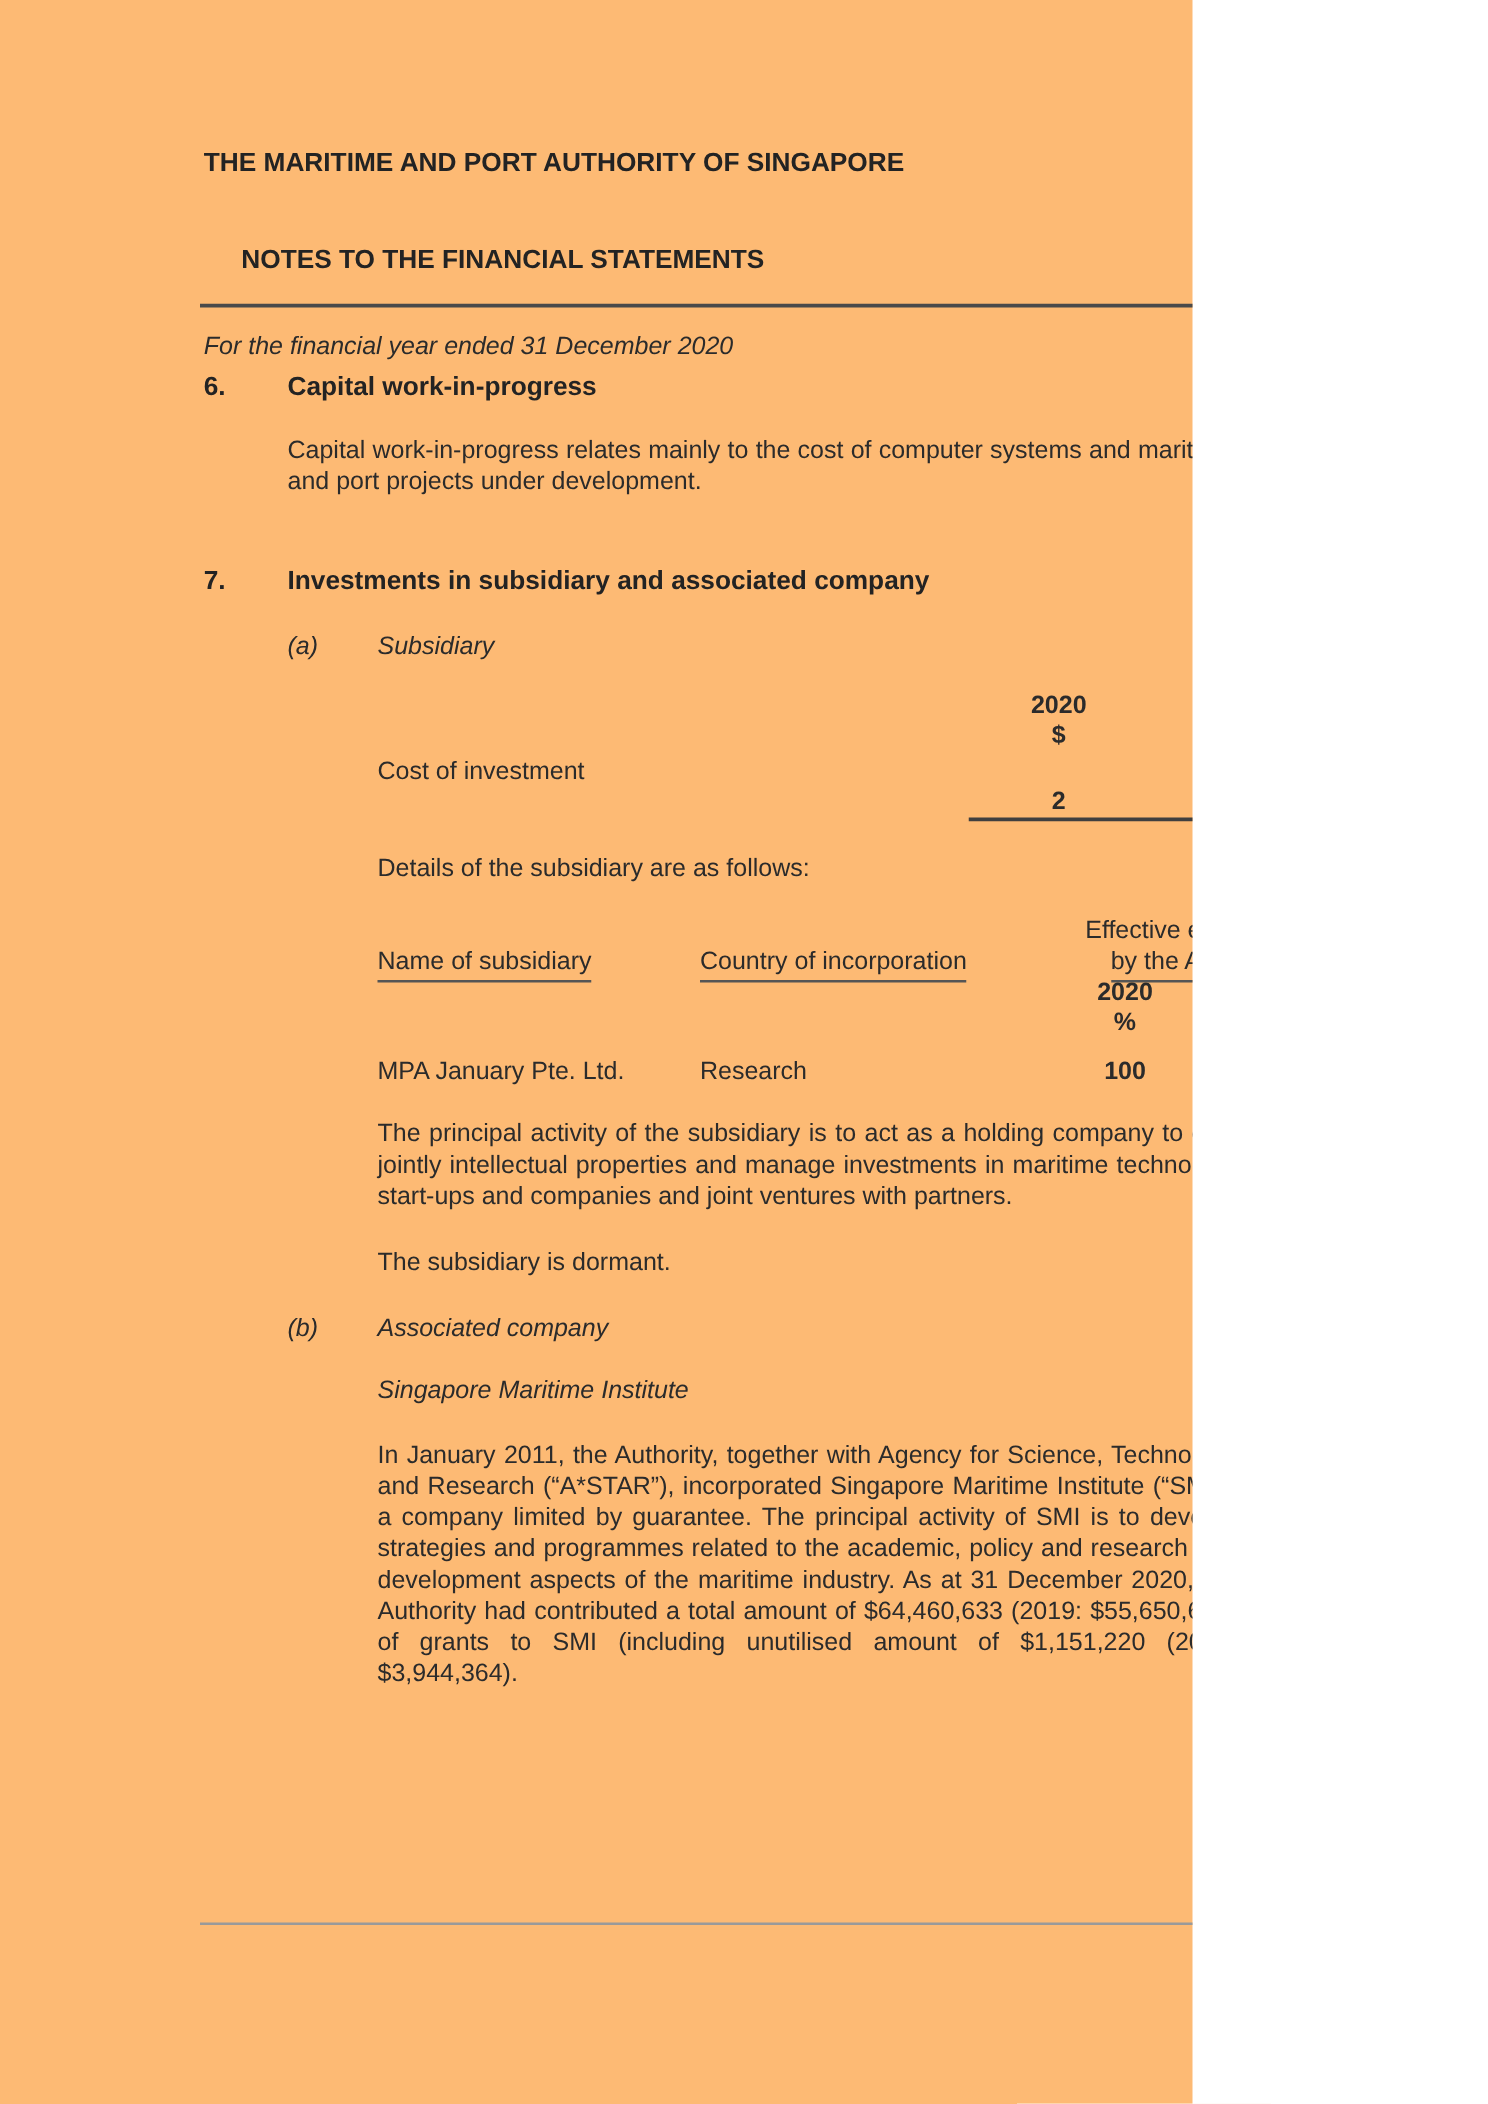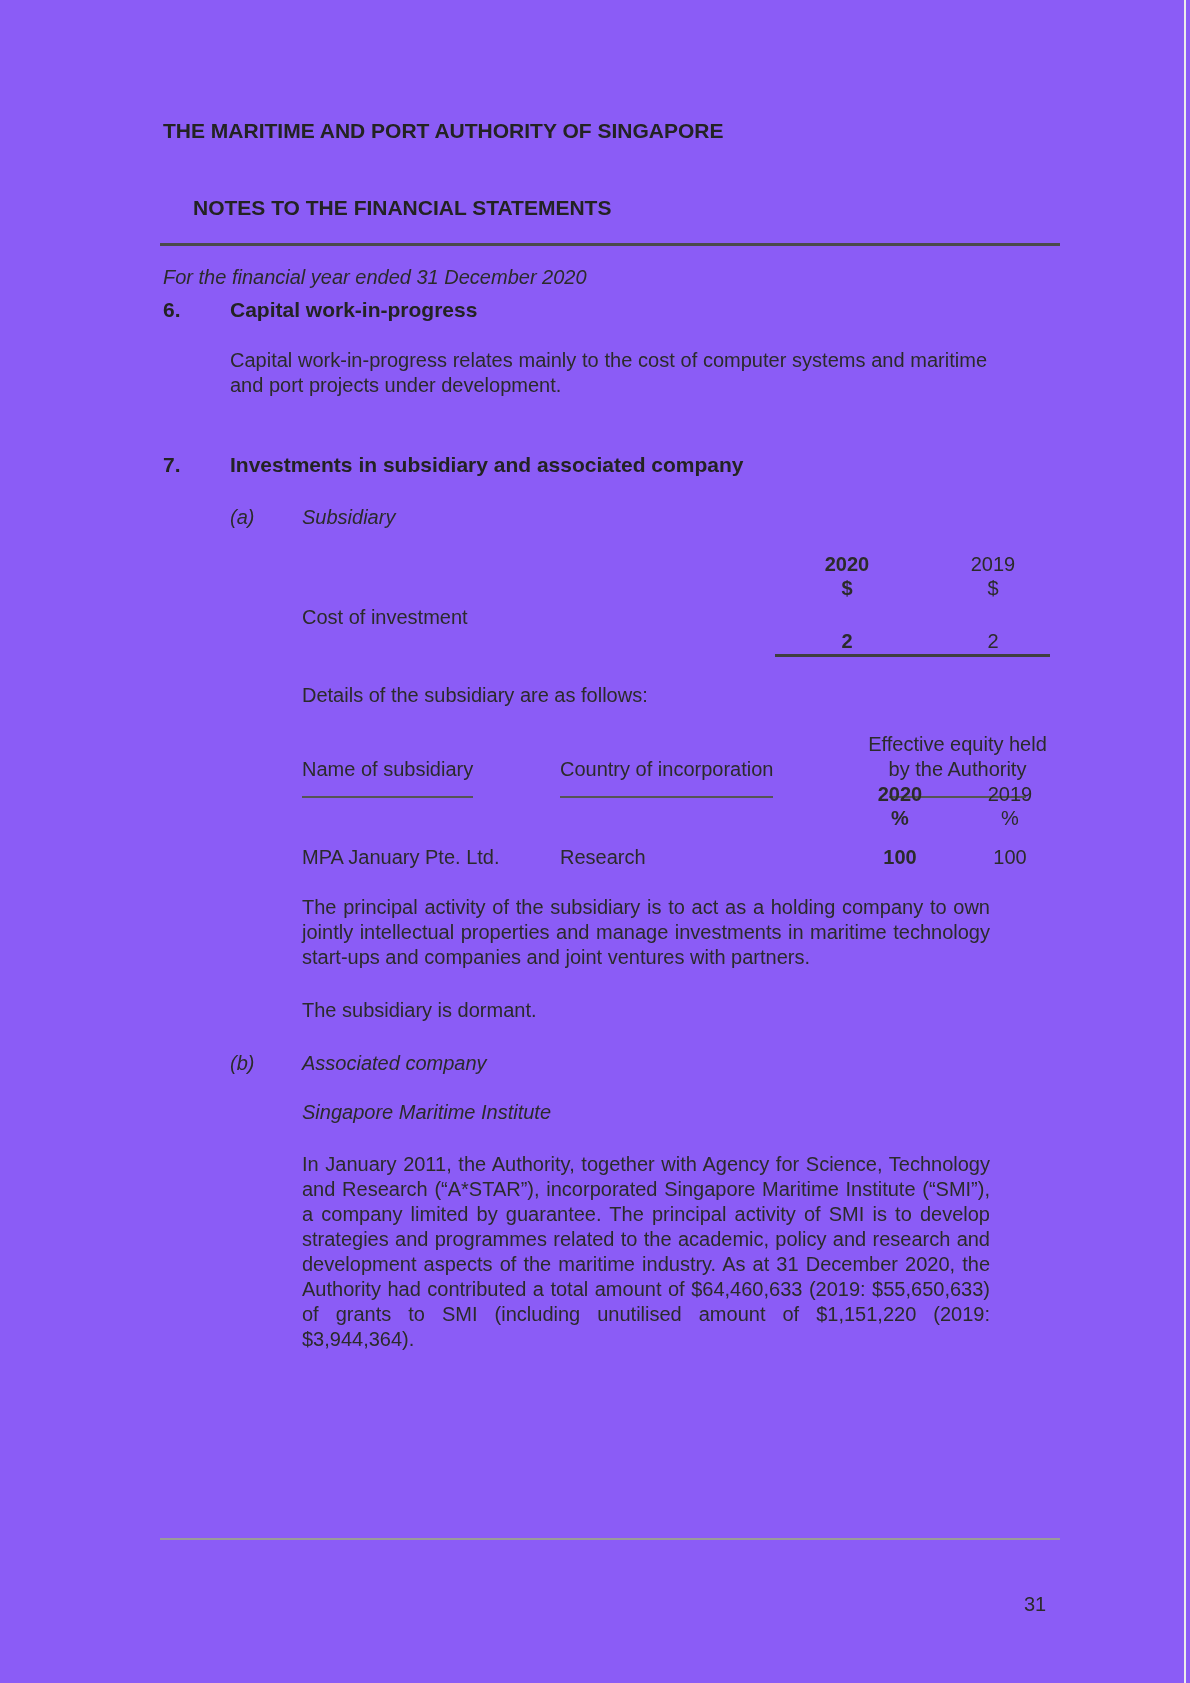--- a/index.html
+++ b/index.html
@@ -1,37 +1,37 @@
 <!DOCTYPE html>
 <html><head>
 <meta charset="utf-8">
 <style>
   html, body { margin: 0; padding: 0; background: #ffffff; }
   .page {
     position: relative;
-    width: 1190px;
+    width: 954px;
     height: 1683px;
-    background: #8b5cf6;
+    background: #fdba74;
     font-family: "Liberation Sans", "DejaVu Sans", sans-serif;
     color: #2b2b2b;
     font-size: 20px;
     line-height: 25px;
     overflow: hidden;
   }
   .abs { position: absolute; }
   .b { font-weight: bold; }
   .i { font-style: italic; }
   .center { text-align: center; }
   .justify { text-align: justify; text-justify: inter-word; }
   .heading { font-size: 21px; color: #232323; }
   .org { font-size: 21px; line-height: 26px; color: #232323; }
   .rule-dark { height: 3px; background: #4a4a4a; }
   .rule-mid  { height: 3px; background: #3f3f3f; }
   .rule-light{ height: 2px; background: #9a9a9a; }
-  .u { border-bottom: 2px solid #555; padding-bottom: 14px; display: inline-block; }
+  .u { border-bottom: 2px solid #555; padding-bottom: 2px; display: inline-block; }
   .edge-shadow { width: 2px; background: #ebebeb; }
 </style>
 </head>
 <body>
 
 <div class="page">
 
   <div class="abs org b" style="left:163px; top:118px;">
     <div>THE MARITIME AND PORT AUTHORITY OF SINGAPORE</div>
   </div>

